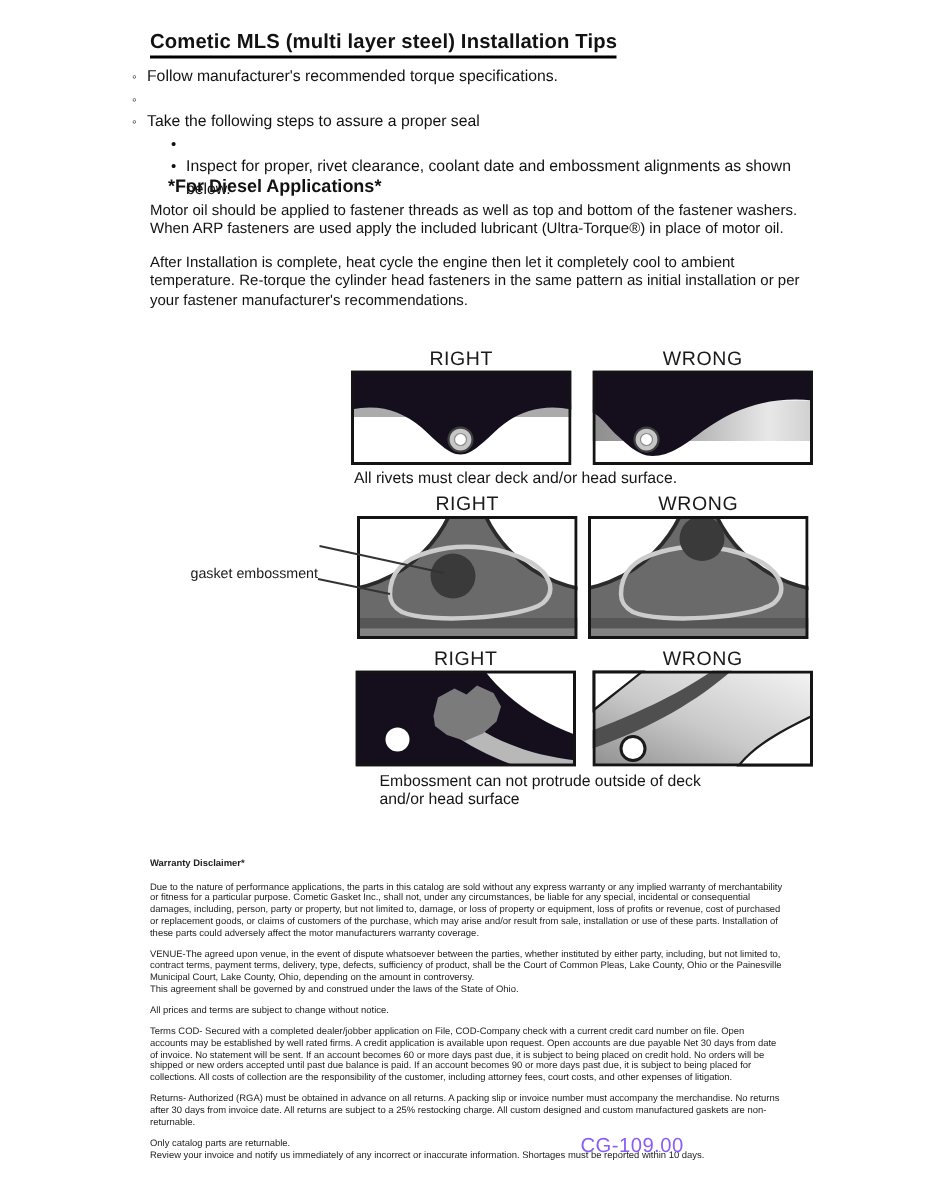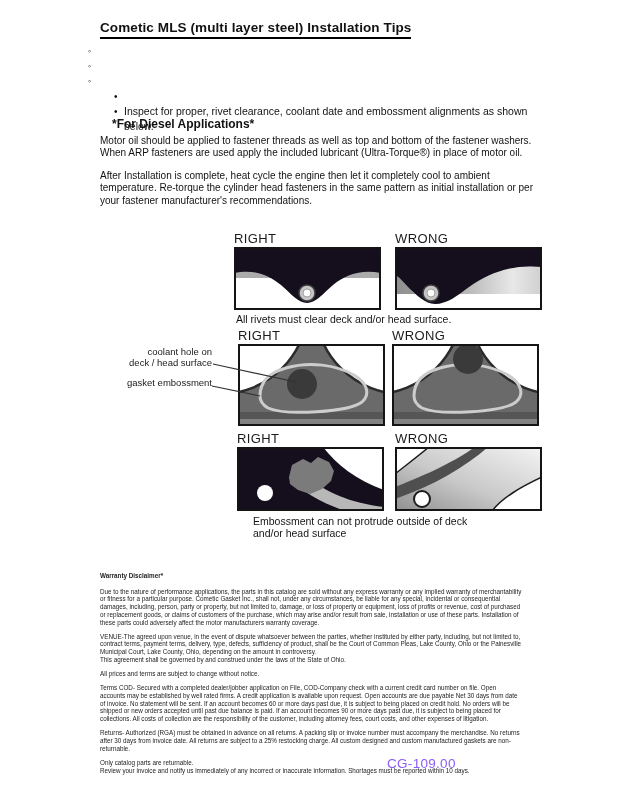--- a/index.html
+++ b/index.html
@@ -16,46 +16,48 @@
   .bullets{left:88px;top:44px;width:470px;font-size:10.5px;line-height:14.8px;}
   .b-line{display:flex;}
   .b-line .marker{width:10px;flex:0 0 10px;text-align:left;font-size:9px;line-height:15px;}
   .b-line.sub{padding-left:26px;}
   .b-line.sub .marker{font-size:10px;}
   .diesel-heading{left:112px;top:117px;font-size:12px;font-weight:bold;}
   .body-para{left:100px;width:448px;font-size:10px;line-height:12.4px;}
   .p1{top:135px;}
   .p2{top:170px;}
   .note{top:213px;}
-  .rw-label{top:0;width:147px;font-size:13px;letter-spacing:0.4px;color:#1a1a1a;}
+  .rw-label{top:0;width:147px;text-align:center;font-size:13px;letter-spacing:0.4px;color:#1a1a1a;}
   .caption{font-size:10.5px;color:#151515;}
   .ann-label{left:90px;width:122px;text-align:right;font-size:9.5px;line-height:11px;color:#1a1a1a;}
   .overlay{position:absolute;pointer-events:none;}
   .legal{left:100px;top:572px;width:422px;font-size:6.3px;line-height:7.7px;color:#1c1c1c;}
   .legal .lh{font-weight:bold;margin:0 0 8px 0;}
   .legal p{margin:0 0 6.5px 0;}
   .page-num{left:387px;top:756px;font-size:13.5px;letter-spacing:0.3px;color:#8b5cf6;}
   svg{display:block;}
 </style>
 </head>
 <body>
 
 <div class="page">
 
   <div class="abs page-title">Cometic MLS (multi layer steel) Installation Tips</div>
 
   <div class="abs bullets">
     <div class="b-line">
       <span class="marker">◦</span>
+      <span>Follow manufacturer's recommended torque specifications.</span>
     </div>
     <div class="b-line">
       <span class="marker">◦</span>
     </div>
     <div class="b-line">
       <span class="marker">◦</span>
+      <span>Take the following steps to assure a proper seal</span>
     </div>
     <div class="b-line sub">
       <span class="marker">•</span>
     </div>
     <div class="b-line sub">
       <span class="marker">•</span>
       <span>Inspect for proper, rivet clearance, coolant date and embossment alignments as shown below.</span>
     </div>
   </div>
 
@@ -92,22 +94,20 @@
       <circle cx="36" cy="46" r="8" fill="#c6c6c6" stroke="#3f3f3f" stroke-width="1.5"></circle>
       <circle cx="36" cy="46" r="4" fill="#ffffff" stroke="#8a8a8a" stroke-width="0.8"></circle>
       <rect x="1" y="1" width="145" height="61" fill="none" stroke="#141414" stroke-width="2"></rect>
     </svg>
   </div>
   <div class="abs caption" style="left:236px;top:313px;">All rivets must clear deck and/or head surface.</div>
 
   <div class="abs rw-label" style="left:238px;top:328px;">RIGHT</div>
   <div class="abs rw-label" style="left:392px;top:328px;">WRONG</div>
 
-  <div class="abs ann-label pre" style="top:346px;">coolant hole on
-deck / head surface</div>
   <div class="abs ann-label" style="top:377px;">gasket embossment</div>
 
   <div class="abs" style="left:238px;top:344px;">
     <svg width="147" height="82" viewBox="0 0 147 82">
       <rect width="147" height="82" fill="#6a6a6a"></rect>
       <rect y="68" width="147" height="7" fill="#565656"></rect>
       <rect y="75" width="147" height="7" fill="#828282"></rect>
       <circle cx="-18" cy="-38" r="88" fill="#ffffff" stroke="#2b2b2b" stroke-width="2.5"></circle>
       <circle cx="165" cy="-38" r="88" fill="#ffffff" stroke="#2b2b2b" stroke-width="2.5"></circle>
       <path d="M22,52 C22,38 30,29 48,24 C72,17 98,21 116,31 C129,39 133,50 124,58 C111,68 48,72 30,64 C23,60 22,56 22,52 Z" fill="none" stroke="#cccccc" stroke-width="3" stroke-linejoin="round"></path>

